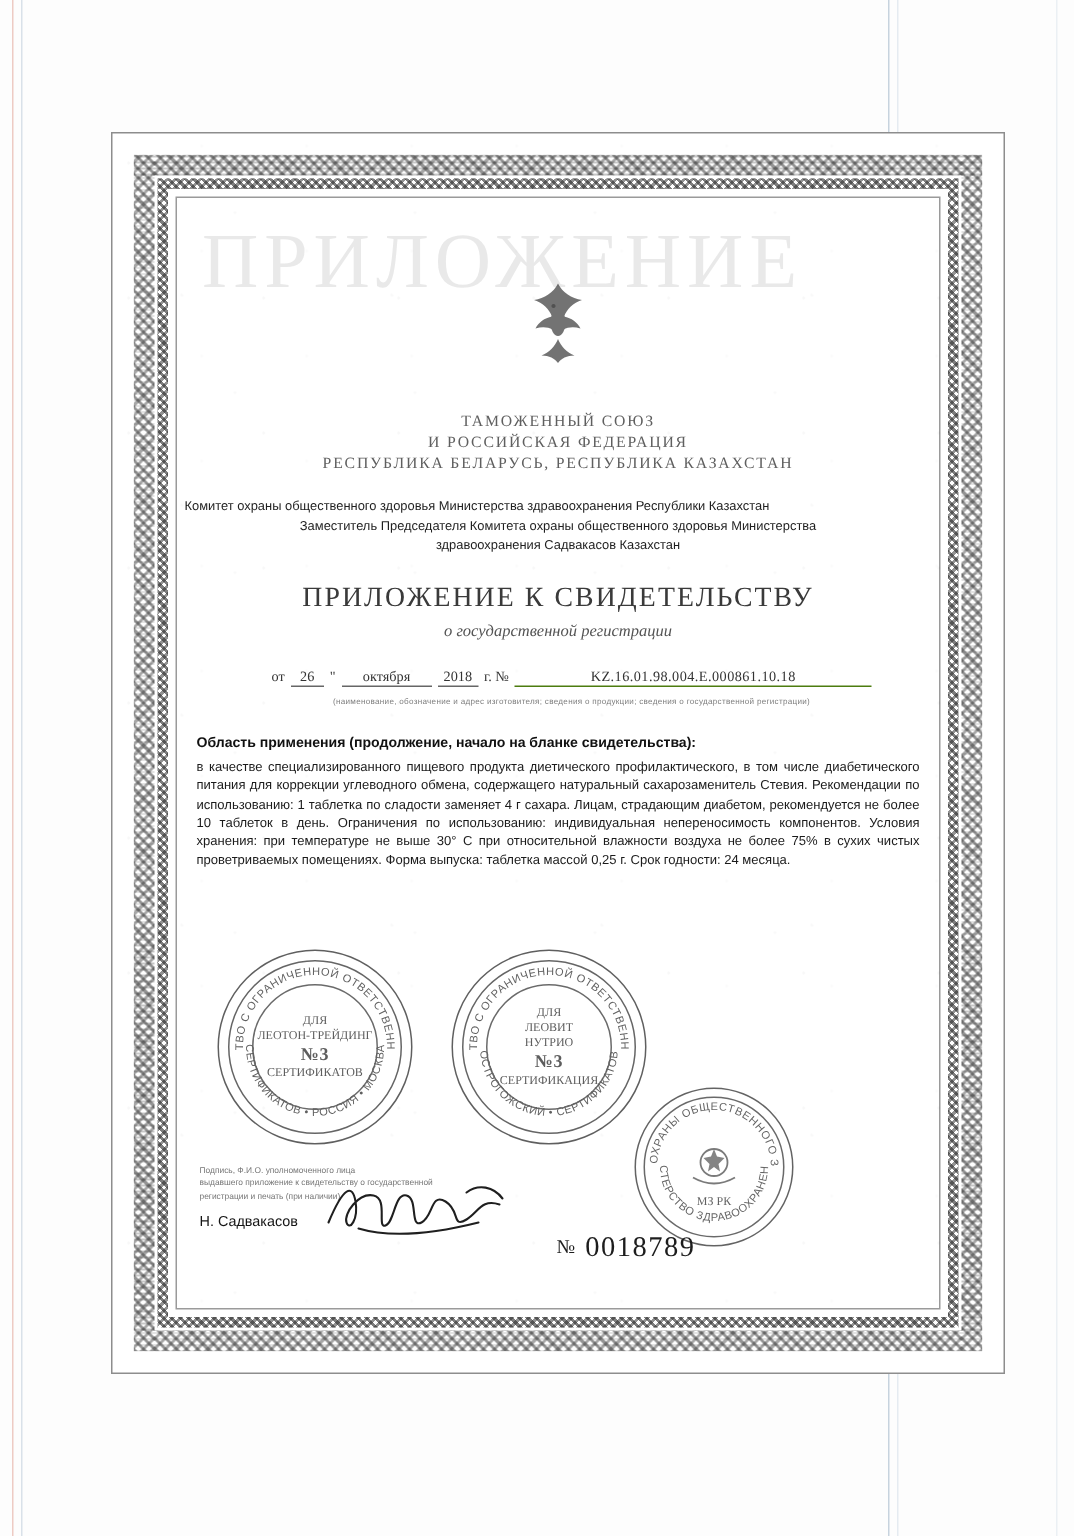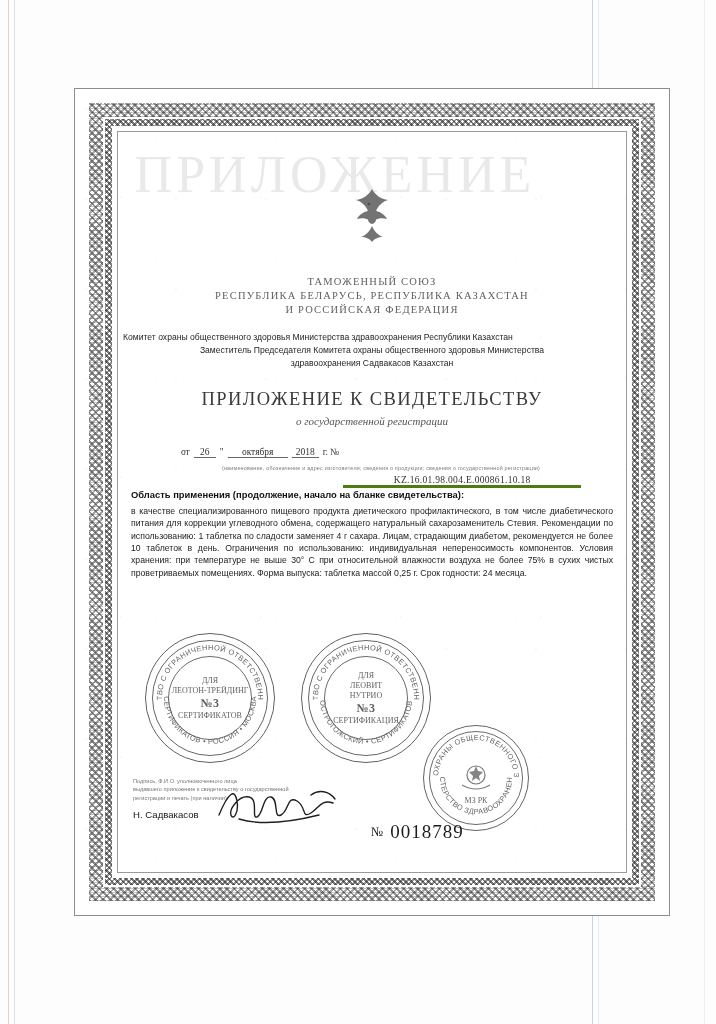--- a/index.html
+++ b/index.html
@@ -211,26 +211,25 @@
     display: inline-block;
     border-bottom: 1px solid #666;
     padding: 0 4px;
     min-width: 14px;
     text-align: center;
   }
   .datenum-row .u-wide {
     min-width: 52px;
   }
   .datenum-row .u-num {
-    border-bottom: 3px solid #4d7c0f;
+    border-bottom: 1px solid #4d7c0f;
     padding: 0 4px;
     flex: 1;
     text-align: center;
     letter-spacing: .3px;
-    margin-top: 28px;
   }
   .datenum-caption {
     position: absolute;
     left: 58px; right: 40px;
     top: 332px;
     text-align: center;
     font-size: 5.4px;
     color: #7d7d7d;
     letter-spacing: .2px;
   }
@@ -394,22 +393,22 @@
         <g fill="#4a4a4a" opacity="0.9">
           <path d="M39 8 c-3 6 -9 10 -16 11 c6 2 10 6 12 11 c-5 1 -9 4 -11 8 c7 -2 13 0 15 5 c2 -5 8 -7 15 -5 c-2 -4 -6 -7 -11 -8 c2 -5 6 -9 12 -11 c-7 -1 -13 -5 -16 -11 z"></path>
           <ellipse cx="39" cy="34" rx="5" ry="9"></ellipse>
           <path d="M39 45 c-2 5 -6 9 -11 11 c5 0 9 2 11 5 c2 -3 6 -5 11 -5 c-5 -2 -9 -6 -11 -11 z"></path>
           <circle cx="36" cy="23" r="1.4" fill="#1c1c1c"></circle>
         </g>
       </svg>
 
       <div class="union-block">
         <div class="union-line">ТАМОЖЕННЫЙ СОЮЗ</div>
+        <div class="union-line">И РОССИЙСКАЯ ФЕДЕРАЦИЯ</div>
         <div class="union-line">РЕСПУБЛИКА БЕЛАРУСЬ, РЕСПУБЛИКА КАЗАХСТАН</div>
-        <div class="union-line">И РОССИЙСКАЯ ФЕДЕРАЦИЯ</div>
       </div>
 
       <div class="authority">
         <div class="auth-line-1">Комитет охраны общественного здоровья Министерства здравоохранения Республики Казахстан</div>
         <div>Заместитель Председателя Комитета охраны общественного здоровья Министерства</div>
         <div>здравоохранения Садвакасов Казахстан</div>
       </div>
 
       <div class="doc-title">ПРИЛОЖЕНИЕ К СВИДЕТЕЛЬСТВУ</div>
       <div class="doc-subtitle">о государственной регистрации</div>

